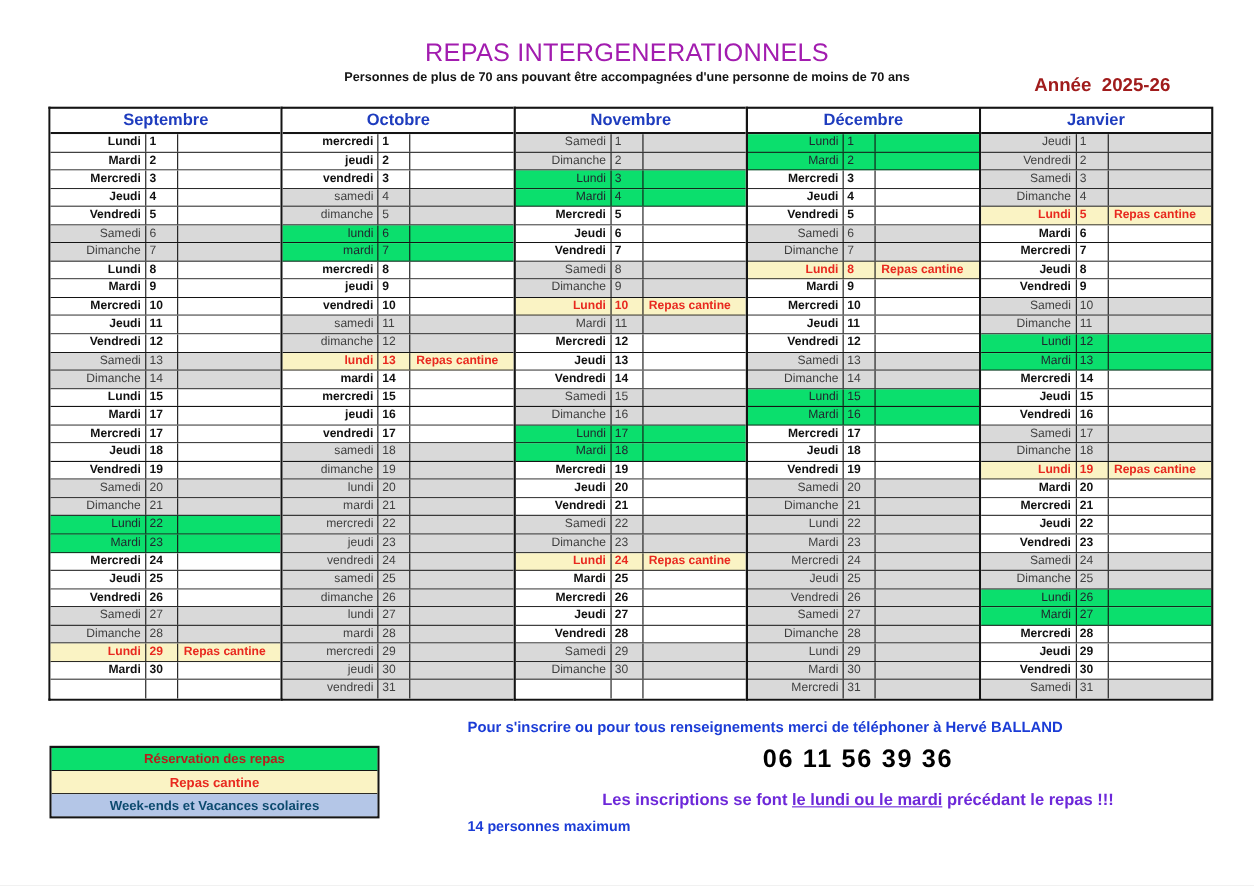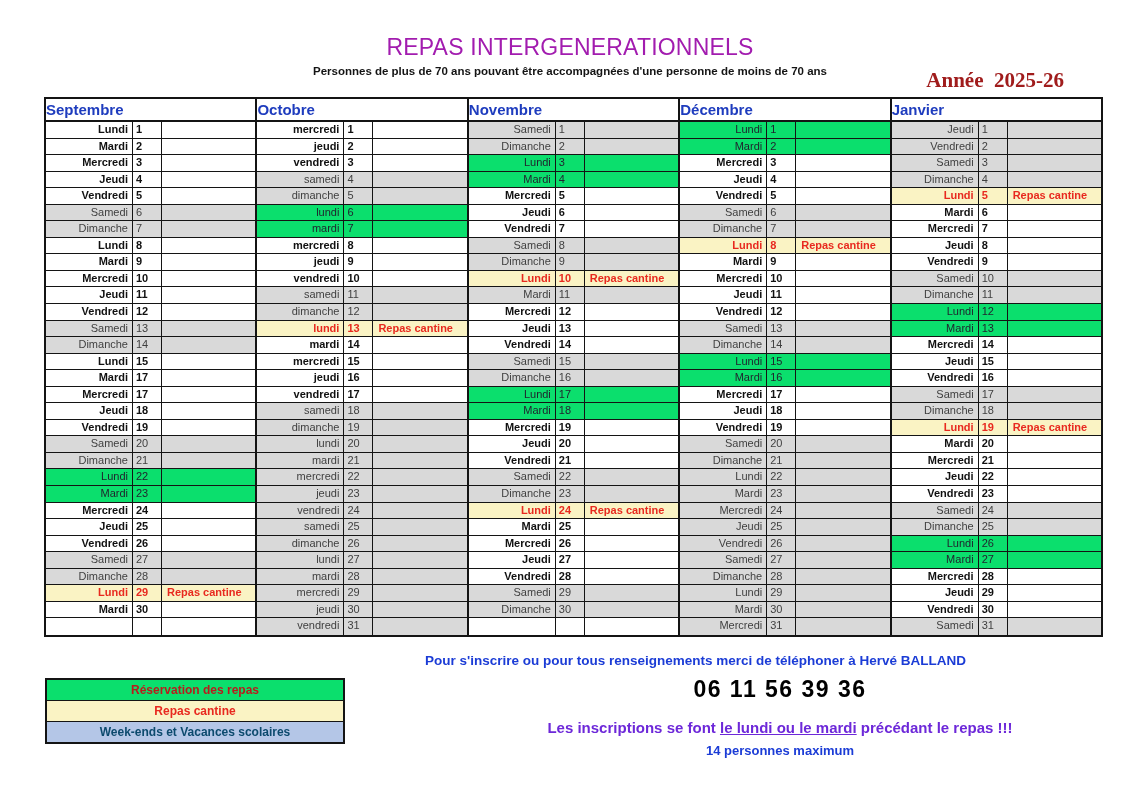--- a/index.html
+++ b/index.html
@@ -5,28 +5,28 @@
   html,body{margin:0;padding:0;background:#e8e8e8;}
   .page{position:relative;width:1140px;height:805px;background:#ffffff;
         font-family:"Liberation Sans",sans-serif;overflow:hidden;}
 
   
   .logo{position:absolute;left:42px;top:24px;width:160px;text-align:left;}
   .logo-text{color:#767279;font-size:13.5px;letter-spacing:-0.2px;margin-top:-2px;}
   .title-block{position:absolute;left:245px;top:34px;width:650px;text-align:center;}
   .main-title{color:#a21caf;font-size:23px;font-weight:normal;letter-spacing:0.2px;margin:0;}
   .subtitle{color:#141414;font-size:11.5px;font-weight:bold;margin-top:4px;}
-  .year-label{position:absolute;right:76px;top:68px;color:#a01c1c;font-size:21px;
-              font-weight:bold;white-space:pre;font-family:Liberation Serif, serif;}
+  .year-label{position:absolute;right:76px;top:68px;color:#a01c1c;font-size:17px;
+              font-weight:bold;white-space:pre;}
 
   
   .calendar{position:absolute;left:44px;top:97px;width:1059px;display:flex;}
   .month{flex:1;border:2px solid #141414;border-right:none;background:#fff;box-sizing:border-box;}
   .month:last-child{border-right:2px solid #141414;}
-  .month-header{height:21px;line-height:21px;color:#1e3cbe;
+  .month-header{height:21px;line-height:21px;text-align:center;color:#1e3cbe;
                 font-size:15px;font-weight:bold;border-bottom:2px solid #141414;background:#fff;}
   .row{display:flex;height:16.55px;box-sizing:border-box;border-bottom:1px solid #141414;
        font-size:11px;line-height:15.5px;}
   .row:last-child{border-bottom:none;}
   .cd{flex:0 0 82px;text-align:right;padding-right:4px;overflow:hidden;white-space:nowrap;}
   .cn{flex:0 0 29px;border-left:1px solid #141414;padding-left:3px;box-sizing:border-box;}
   .cno{flex:1;border-left:1px solid #141414;padding-left:5px;overflow:hidden;white-space:nowrap;}
   .t-n{background:#ffffff;color:#111;}
   .t-n .cd,.t-n .cn{font-weight:bold;}
   .t-w{background:#d9d9d9;color:#3f3f3f;font-weight:normal;}
@@ -42,21 +42,21 @@
   .legend-row:last-child{border-bottom:none;}
 
   
   .footer-info{position:absolute;left:425px;top:653px;width:710px;text-align:left;
                color:#1b3cd6;font-size:13.5px;font-weight:bold;}
   .footer-phone{position:absolute;left:425px;top:676px;width:710px;text-align:center;
                 color:#000000;font-size:23px;font-weight:bold;letter-spacing:1.5px;}
   .footer-inscription{position:absolute;left:425px;top:719px;width:710px;text-align:center;
                       color:#6d28d9;font-size:15px;font-weight:bold;}
   .footer-inscription .ul{text-decoration:underline;}
-  .footer-max{position:absolute;left:425px;top:743px;width:710px;text-align:center;
+  .footer-max{position:absolute;left:425px;top:743px;width:710px;
               color:#1b3cd6;font-size:13px;font-weight:bold;}
 </style>
 </head>
 <body>
 
 <div class="page">
 
 
   <div class="title-block">
     <h1 class="main-title">REPAS INTERGENERATIONNELS</h1>

